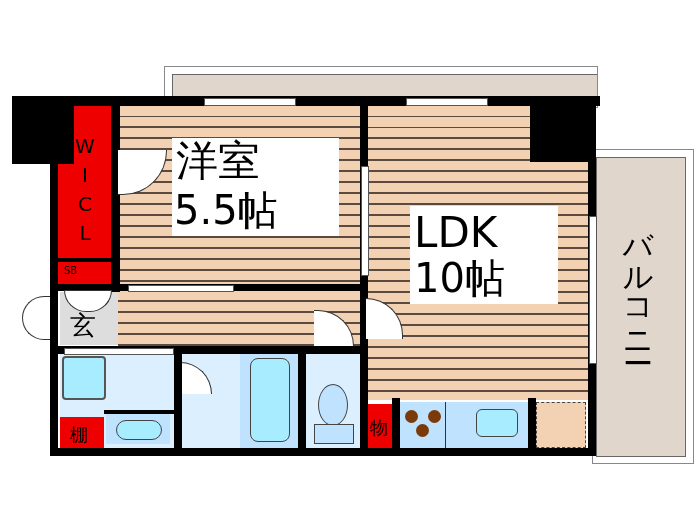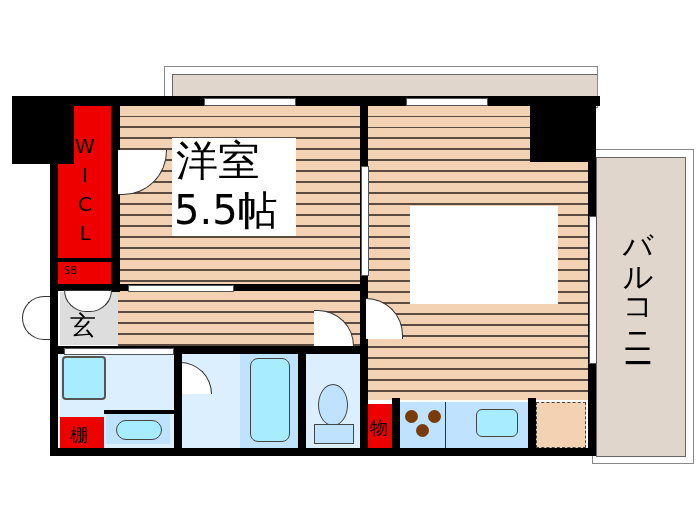--- a/index.html
+++ b/index.html
@@ -25,26 +25,28 @@
 <div class="balc-outer" style="left:592px;top:149px;width:100px;height:313px;"></div>
 <div class="balc" style="left:596px;top:157px;width:88px;height:298px;"></div>
 <div class="abs" style="left:620px;top:212px;width:36px;font-size:30px;line-height:1.23;writing-mode:vertical-rl;text-orientation:upright;color:#000;">バルコニー</div>
 
 <div class="floor" style="left:120px;top:106px;width:240px;height:180px;"></div>
 
 <div class="floor" style="left:368px;top:106px;width:220px;height:294px;"></div>
 
 <div class="floor" style="left:118px;top:291px;width:244px;height:56px;"></div>
 
-<div class="label-box" style="left:172px;top:138px;width:124px;height:98px;">
+<div class="label-box" style="left:172px;top:138px;width:124px;height:98px;padding-left:43px;">
   <div style="position:absolute;left:4px;top:2px;font-size:42px;">洋室</div>
   <div style="position:absolute;left:2px;top:52px;font-size:40px;">5.5帖</div>
 </div>
 
 <div class="label-box" style="left:410px;top:206px;width:148px;height:98px;">
+  <div style="position:absolute;left:4px;top:6px;font-size:42px;">LDK</div>
+  <div style="position:absolute;left:4px;top:52px;font-size:40px;">10帖</div>
 </div>
 
 <div class="red" style="left:58px;top:106px;width:53px;height:152px;"></div>
 <div class="abs" style="left:72px;top:132px;width:26px;text-align:center;font-size:20px;line-height:1.45;color:#000;">
   <div>W</div>
   <div>I</div>
   <div>C</div>
   <div>L</div>
 </div>
 

